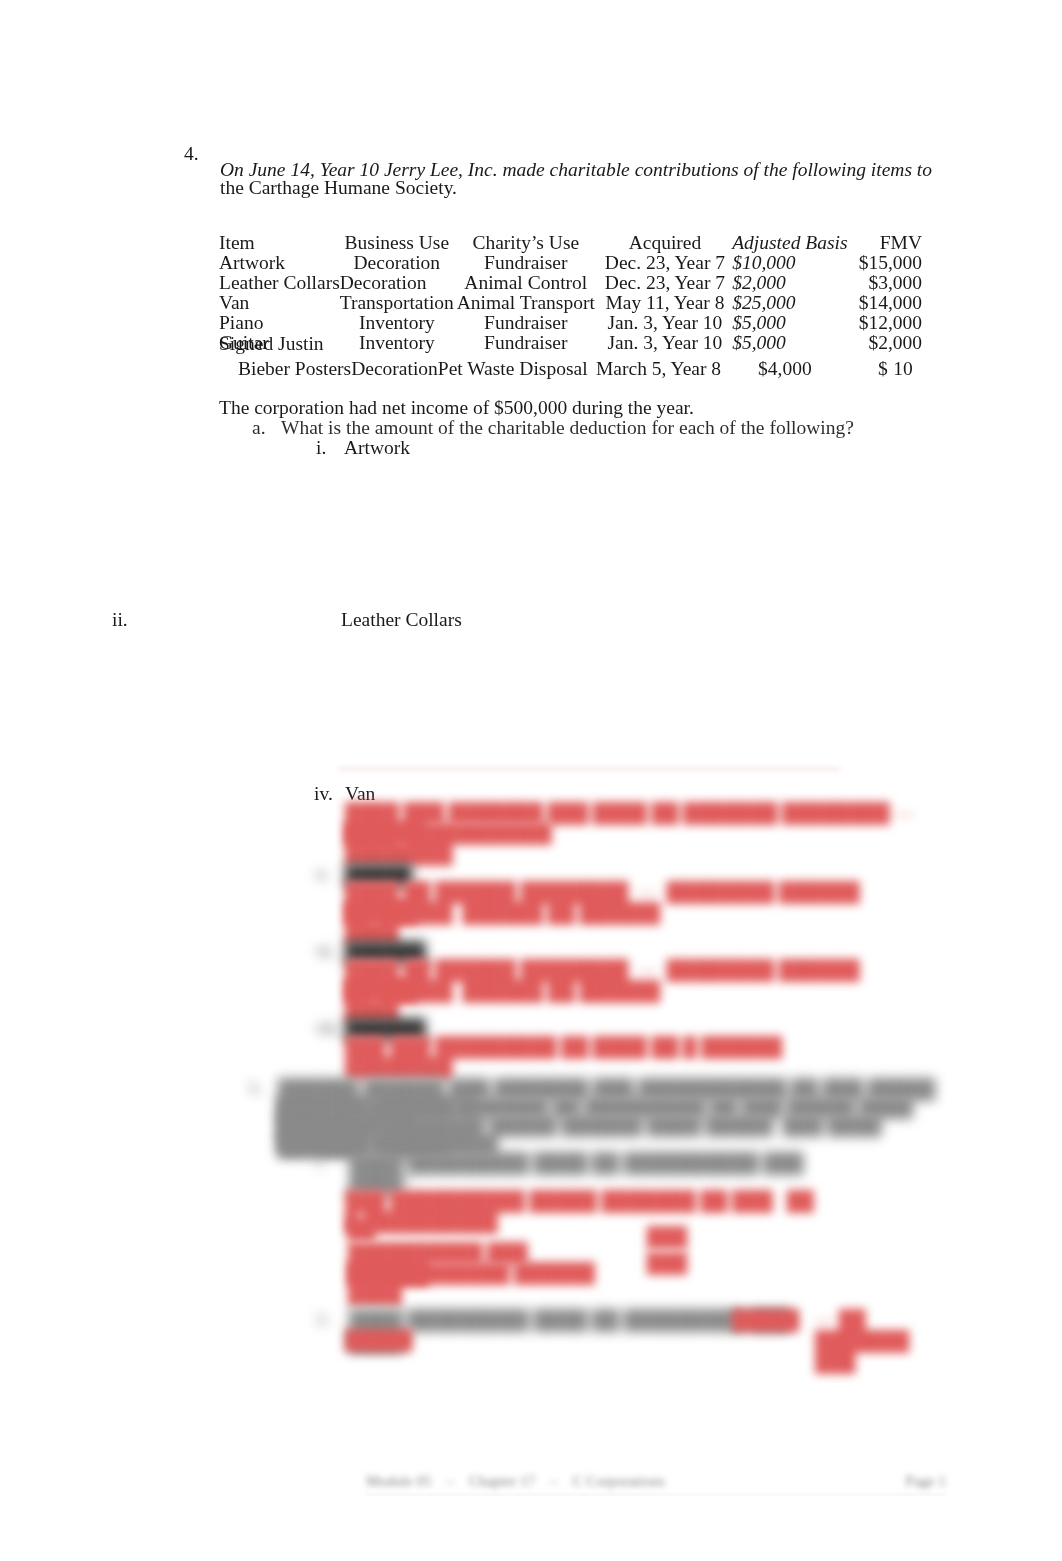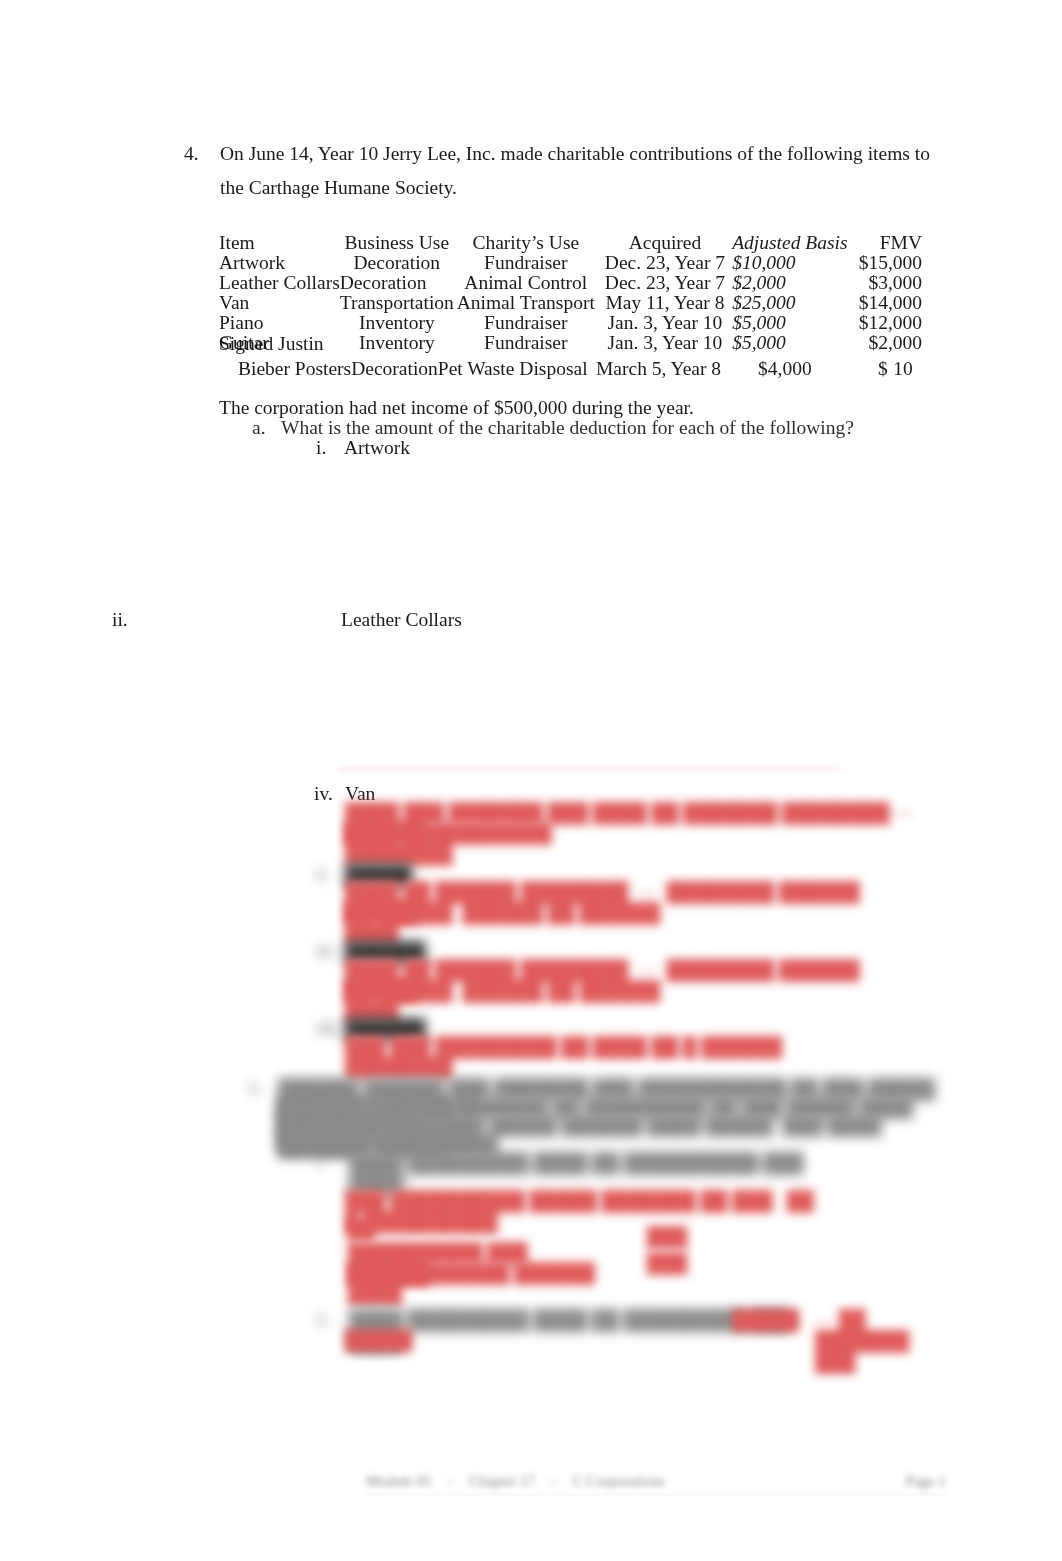--- a/index.html
+++ b/index.html
@@ -26,21 +26,21 @@
   .t {
     position: absolute;
     white-space: pre;
     font-size: 19.5px;
     line-height: 20px;
     color: #1a1a1a;
   }
 
   
   #q4-number { left: 184px; top: 144px; }
-  #q4-line1  { left: 220px; top: 144px; }
+  #q4-line1  { left: 220px; top: 160px; font-style: italic; }
   #q4-line2  { left: 220px; top: 178px; }
 
   
   #contrib-table {
     position: absolute;
     left: 219px;
     top: 202px;
     width: 703px;
     border-collapse: collapse;
     margin-top: 31px;

